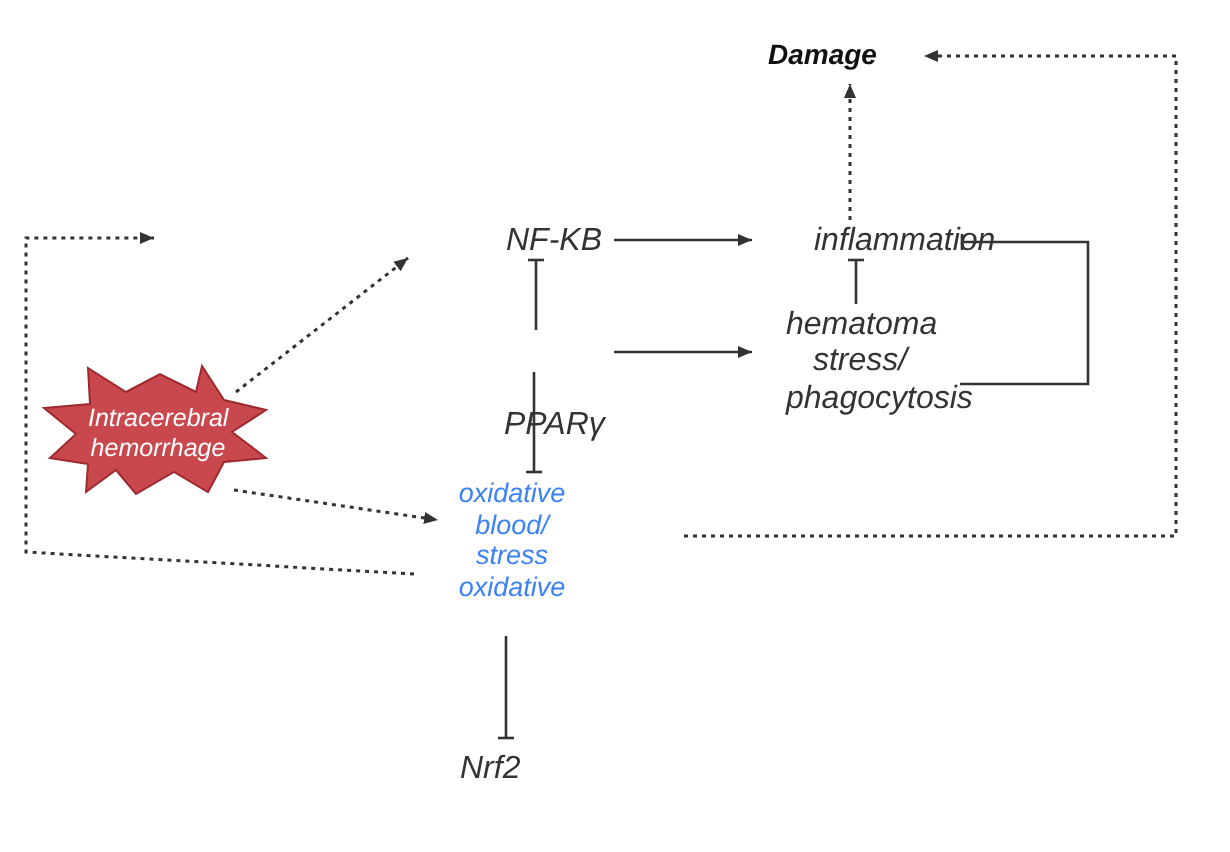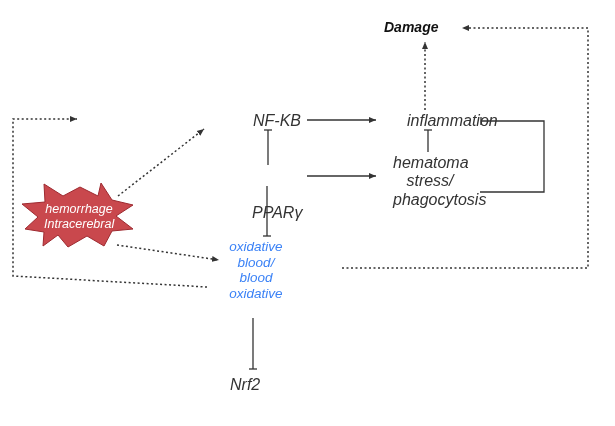--- a/index.html
+++ b/index.html
@@ -64,22 +64,22 @@
 
 <div class="lbl small" style="left:393px; top:154px; width:74px;">
   <div>hematoma</div>
   <div>stress/</div>
   <div>phagocytosis</div>
 </div>
 
 <div class="lbl mid" style="left:226px; top:239px; width:60px;">
   <div>oxidative</div>
   <div>blood/</div>
-  <div>blood</div>
+  <div>stress</div>
   <div>oxidative</div>
 </div>
 
 <div class="lbl small" style="left:230px; top:376px;">Nrf2</div>
 
 <div class="lbl star-text" style="left:44px; top:202px; width:70px;">
+  <div>Intracerebral</div>
   <div>hemorrhage</div>
-  <div>Intracerebral</div>
 </div>
 
 </body></html>

